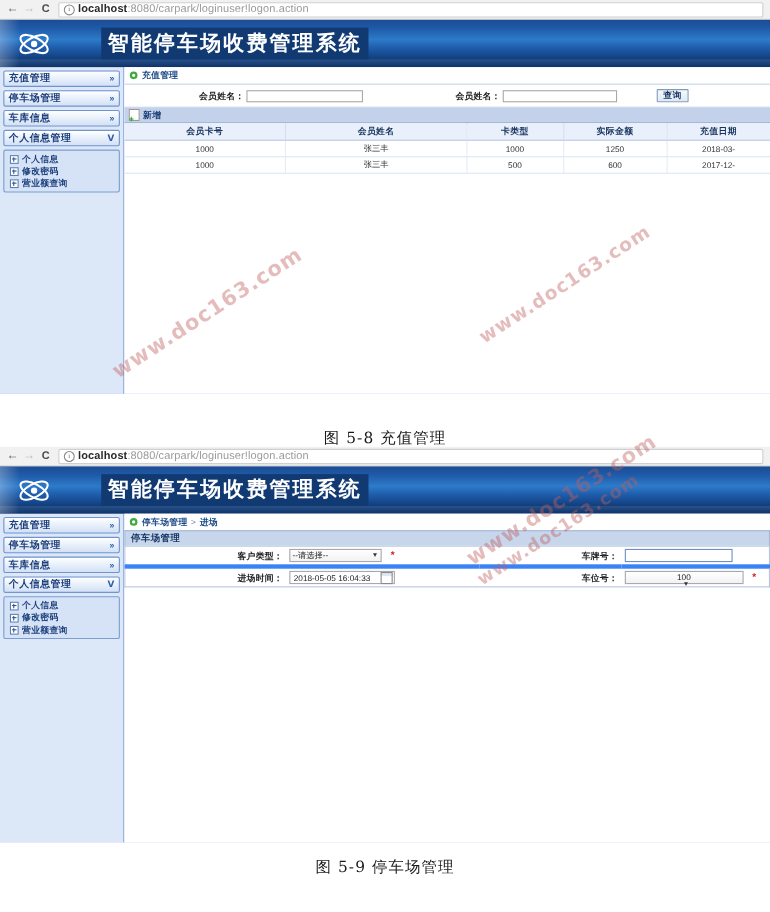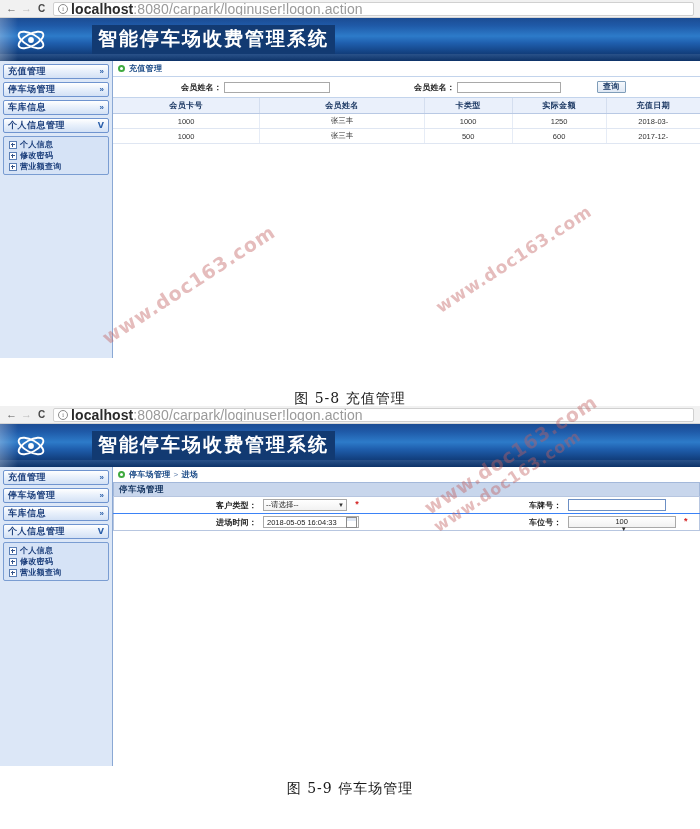--- a/index.html
+++ b/index.html
@@ -70,21 +70,21 @@
     border-radius: 50%;
     color: #6b6b6b;
     font-size: 6px;
     line-height: 8px;
     text-align: center;
     font-family: "Liberation Serif", serif;
     flex: 0 0 auto;
     margin-right: 3px;
   }
   .url {
-    font-size: 14px;
+    font-size: 10px;
     color: #9a9a9a;
     white-space: nowrap;
     letter-spacing: 0.1px;
   }
   .url .host { color: #2b2b2b; font-weight: bold; }
 
   
   .banner {
     height: 43px;
     background: linear-gradient(to bottom,
@@ -367,21 +367,21 @@
     color: #13335f;
     letter-spacing: 0.5px;
   }
   .form-table {
     width: 100%;
     border-collapse: collapse;
     table-layout: fixed;
     border: 1px solid #b7c6e0;
   }
   .form-table td {
-    border-bottom: 1px solid #3b82f6;
+    border-bottom: 4px solid #3b82f6;
     height: 16px;
     font-size: 8px;
     padding: 0 3px;
     vertical-align: middle;
   }
   .form-table tr:last-child td { border-bottom: none; }
   .cell-label { text-align: right; white-space: nowrap; }
   .cell-label .field-label { letter-spacing: 0.2px; }
   .req { color: #d32020; font-size: 9px; font-weight: bold; margin-left: 6px; }
   .sel {
@@ -530,20 +530,24 @@
       </div>
 
       <div class="search-strip">
         <span class="field-label" style="margin-left:68px;">会员姓名：</span>
         <input class="text-input" style="width: 106px; margin-left: 2px;" type="text" value="">
         <span class="field-label" style="margin-left:84px;">会员姓名：</span>
         <input class="text-input" style="width: 104px; margin-left: 2px;" type="text" value="">
         <button class="btn" style="margin-left:36px;">查询</button>
       </div>
 
+      <div class="toolbar">
+        <span class="add-icon"></span>
+        <span class="toolbar-label">新增</span>
+      </div>
 
       <table class="grid">
         <colgroup>
           <col style="width:25%">
             <col style="width:28%">
             <col style="width:15%">
           <col style="width:16%">
             <col style="width:16%">
         </colgroup>
         <thead>

